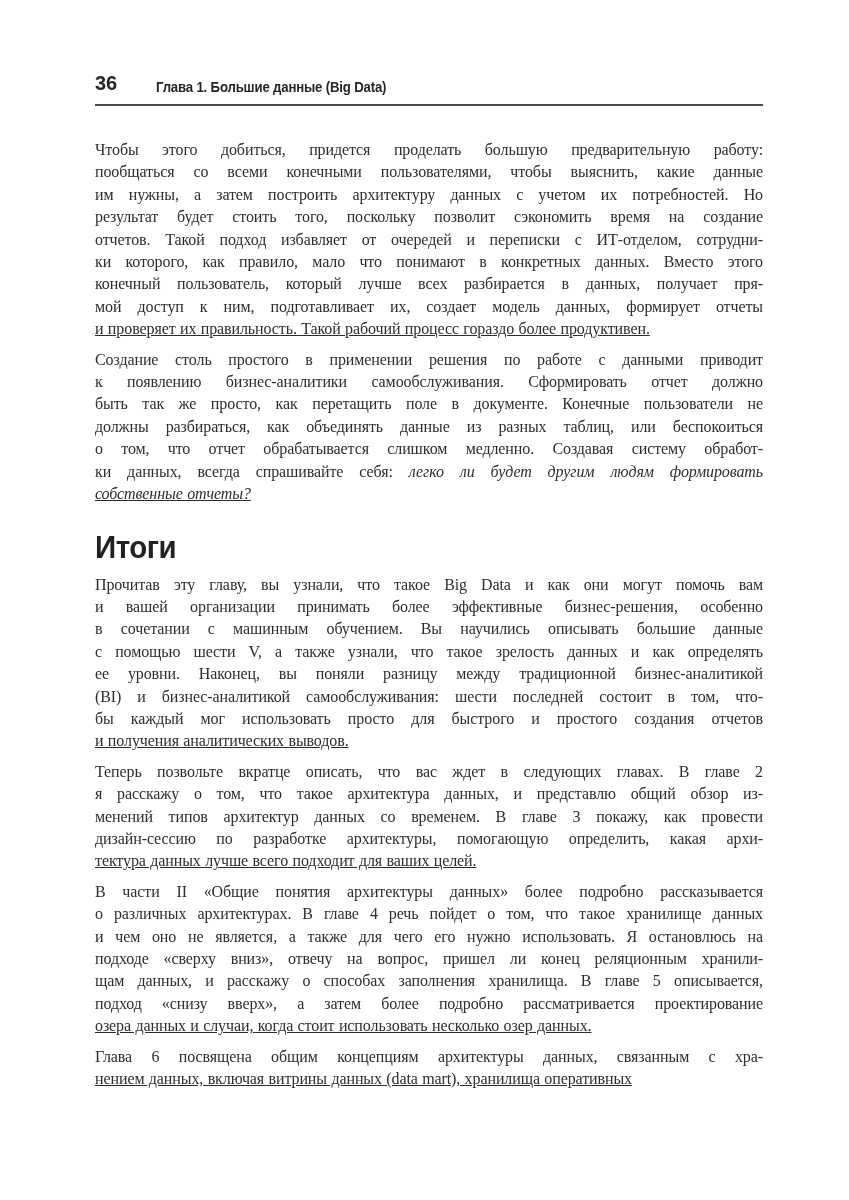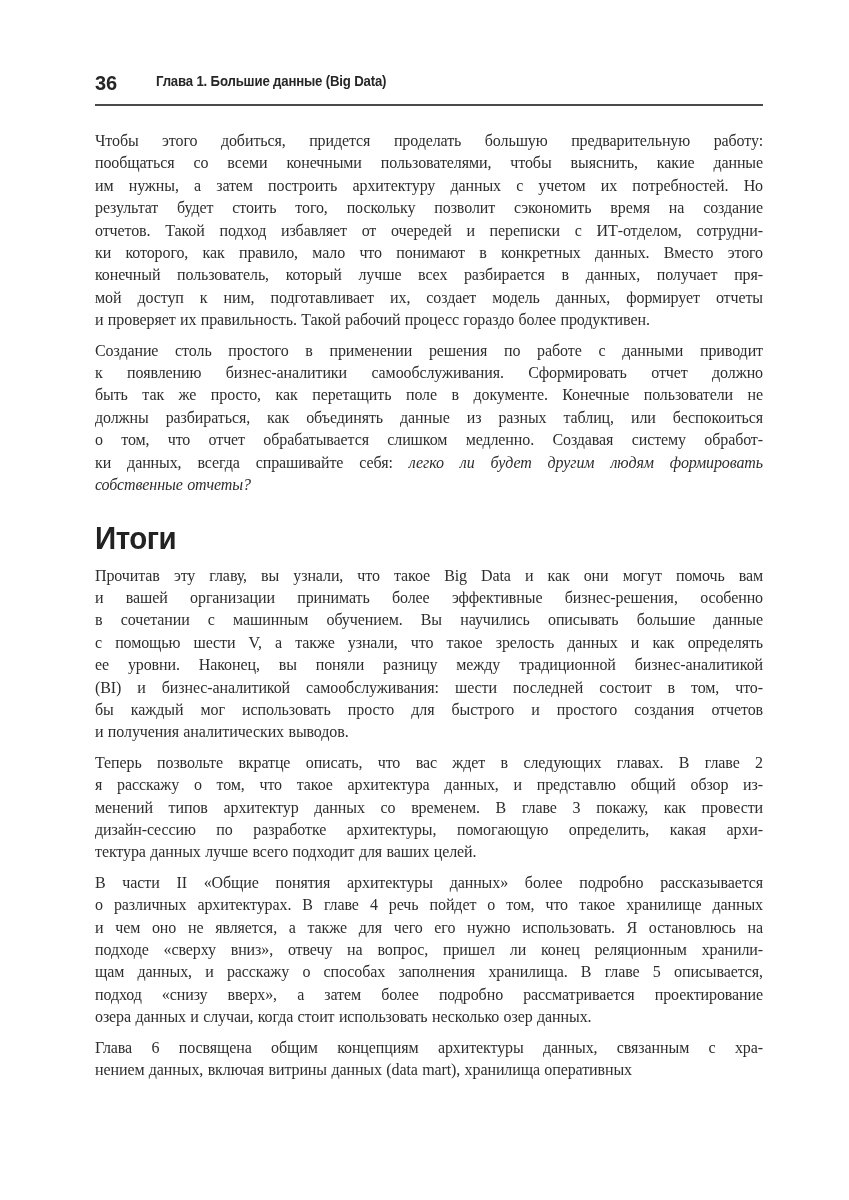--- a/index.html
+++ b/index.html
@@ -13,54 +13,55 @@
     height: 1200px;
     box-sizing: border-box;
     background: #ffffff;
     padding: 72px 86px 0 95px;
     overflow: hidden;
     font-family: "Liberation Serif", serif;
     color: #2d2d2d;
   }
   .running-header {
     display: flex;
-    align-items: flex-start;
+    align-items: flex-end;
     border-bottom: 2px solid #4a4a4a;
     padding-bottom: 9px;
     font-family: "Liberation Sans", sans-serif;
     color: #262626;
   }
   .page-number {
     font-size: 20px;
     font-weight: bold;
   }
   .running-title {
     font-size: 15px;
     font-weight: bold;
     margin-left: 39px;
     letter-spacing: -0.2px;
     transform: scaleX(0.88);
     transform-origin: left bottom;
   }
   .page-body {
-    margin-top: 24px;
+    margin-top: 33px;
   }
   .paragraph {
     margin: 0 0 8px 0;
   }
   .line {
     font-size: 16px;
     line-height: 22.4px;
     text-align: justify;
     text-align-last: justify;
     letter-spacing: -0.1px;
     word-spacing: 0.5px;
   }
   .line-last {
     text-align-last: left;
+    text-decoration: underline;
   }
   .section-heading {
     font-family: "Liberation Sans", sans-serif;
     font-size: 31px;
     line-height: 36px;
     font-weight: bold;
     color: #222222;
     letter-spacing: -0.5px;
     margin: 24px 0 8px 0;
     transform: scaleX(0.95);

